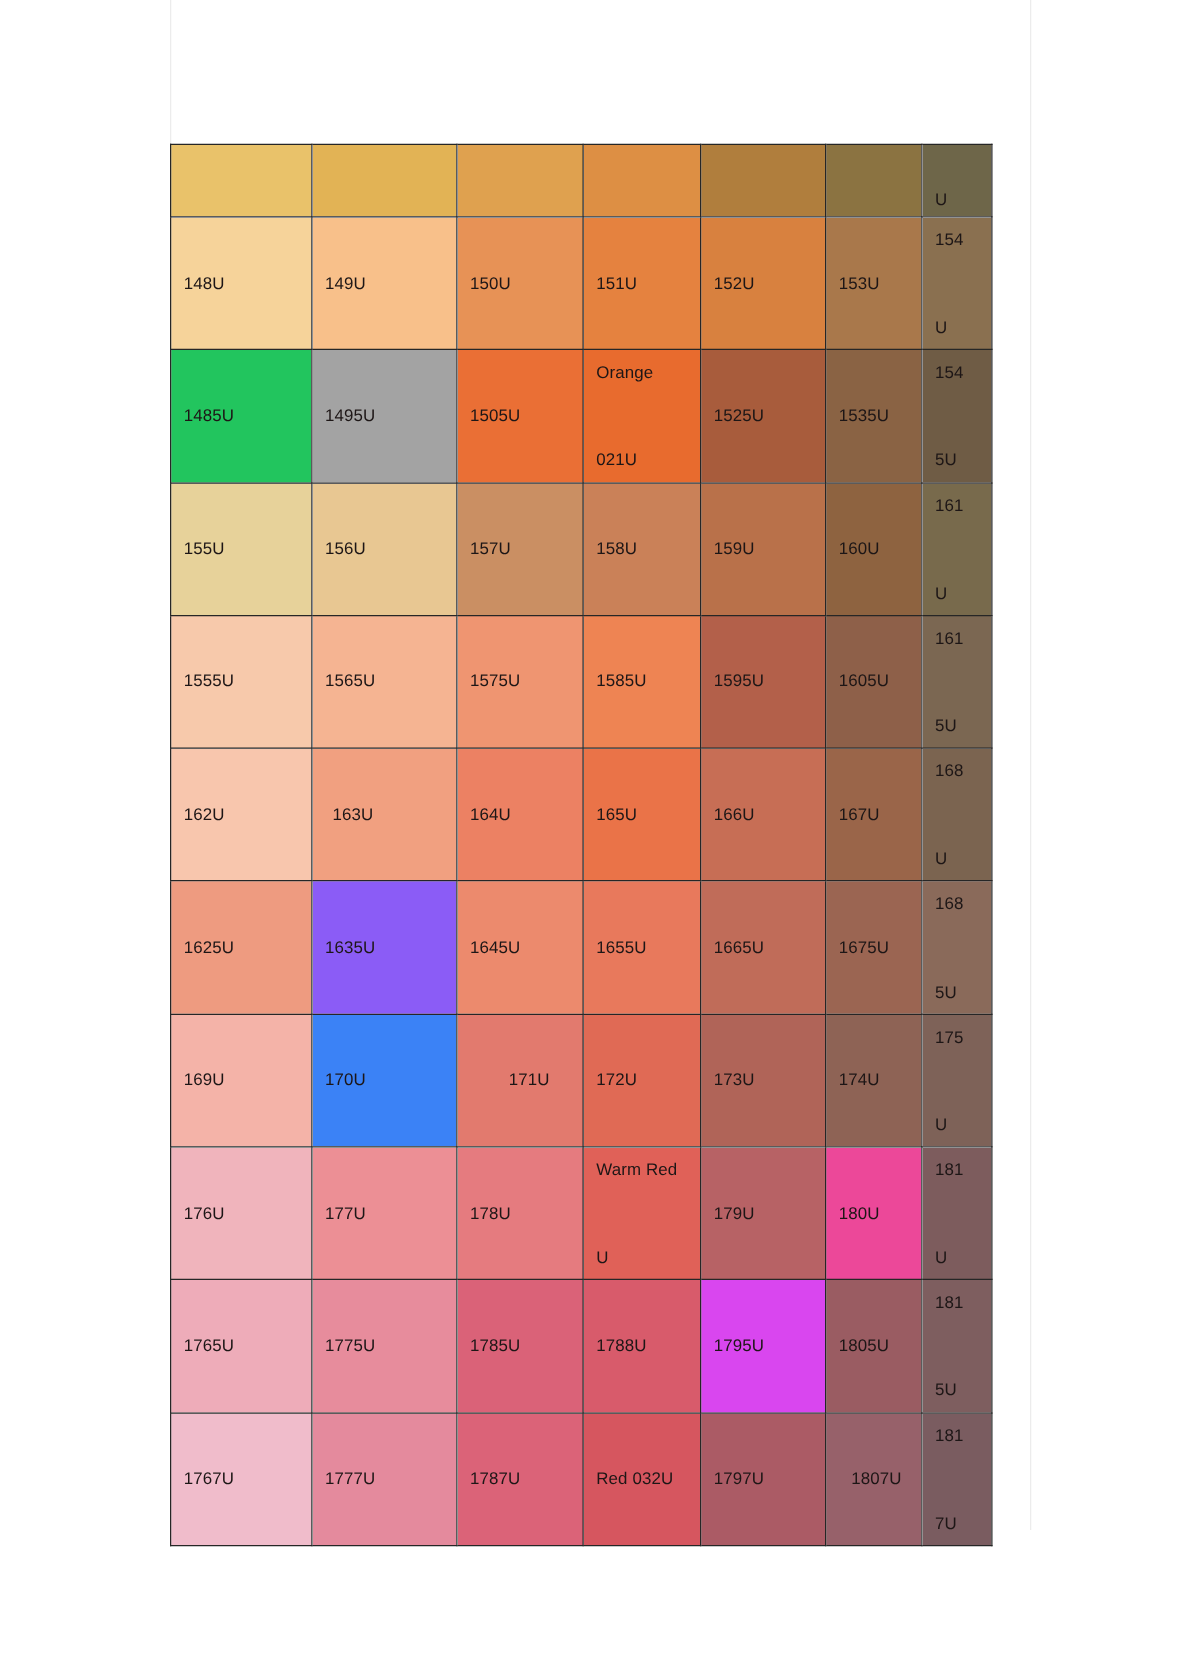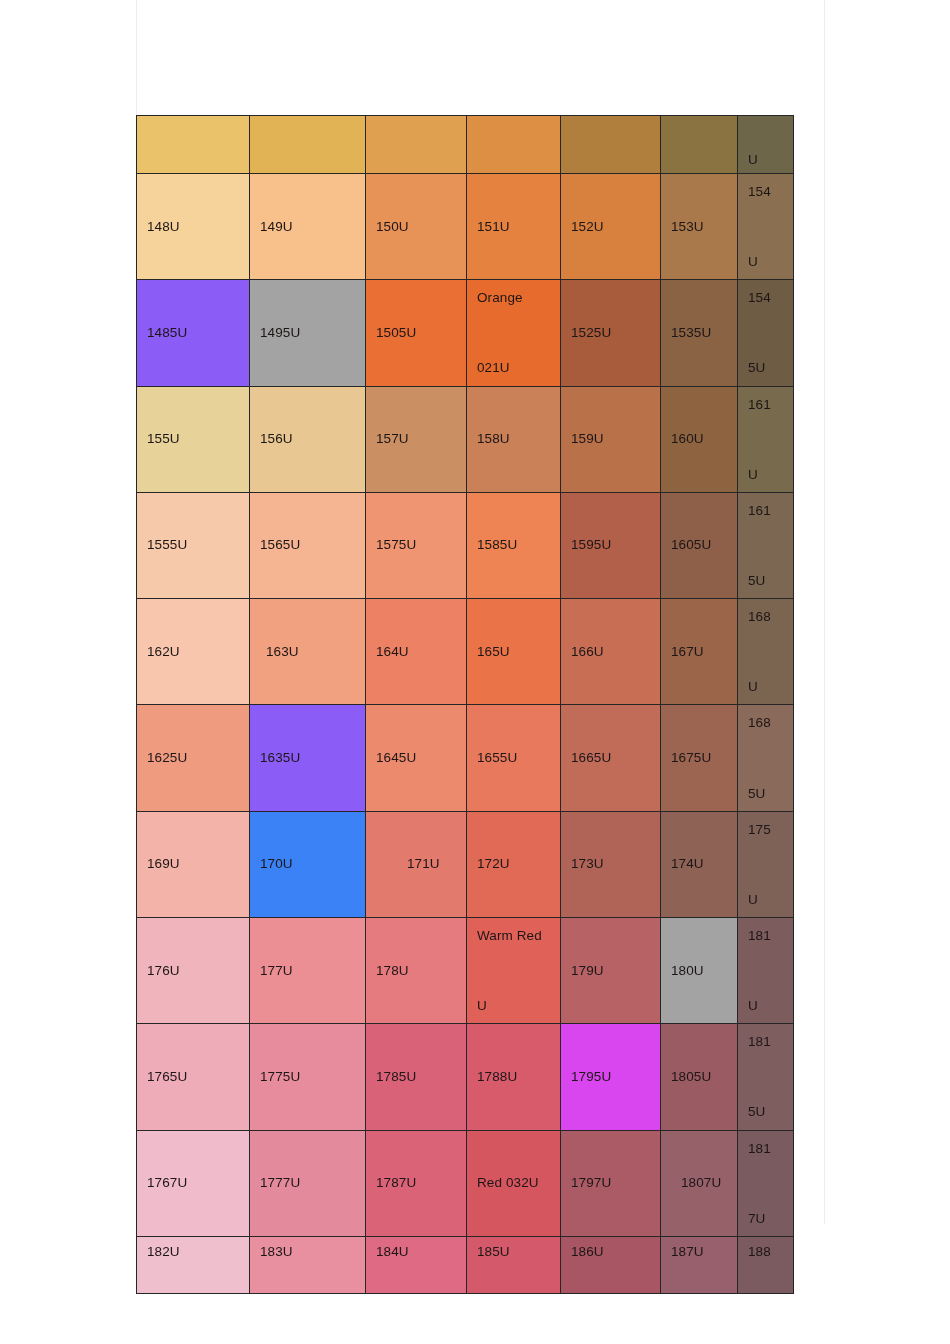--- a/index.html
+++ b/index.html
@@ -128,21 +128,21 @@
           <td style="background: rgb(169, 120, 75);">
             <span class="lbl">153U</span>
           </td>
           <td style="background: rgb(138, 112, 80);">
             <span class="lbl two-line">154
 
 U</span>
           </td>
         </tr>
         <tr class="r-norm">
-          <td style="background: #8b5cf6;">
+          <td style="background: #22c55e;">
             <span class="lbl">1485U</span>
           </td>
           <td style="background: #a3a3a3;">
             <span class="lbl">1495U</span>
           </td>
           <td style="background: rgb(234, 111, 53);">
             <span class="lbl">1505U</span>
           </td>
           <td style="background: rgb(232, 107, 46);">
             <span class="lbl two-line">Orange
@@ -297,21 +297,21 @@
             <span class="lbl">178U</span>
           </td>
           <td style="background: rgb(224, 97, 88);">
             <span class="lbl two-line">Warm   Red
 
 U</span>
           </td>
           <td style="background: rgb(183, 98, 101);">
             <span class="lbl">179U</span>
           </td>
-          <td style="background: #a3a3a3;">
+          <td style="background: #ec4899;">
             <span class="lbl">180U</span>
           </td>
           <td style="background: rgb(125, 92, 93);">
             <span class="lbl two-line">181
 
 U</span>
           </td>
         </tr>
         <tr class="r-norm">
           <td style="background: rgb(238, 172, 185);">
@@ -354,40 +354,17 @@
           <td style="background: rgb(171, 91, 101);">
             <span class="lbl">1797U</span>
           </td>
           <td style="background: rgb(151, 97, 106); padding-left: 20px;">
             <span class="lbl">1807U</span>
           </td>
           <td style="background: rgb(122, 92, 96);">
             <span class="lbl two-line">181
 
 7U</span>
-          </td>
-        </tr>
-        <tr class="r-last">
-          <td style="background: rgb(240, 191, 206);">
-            <span class="lbl">182U</span>
-          </td>
-          <td style="background: rgb(232, 144, 159);">
-            <span class="lbl">183U</span>
-          </td>
-          <td style="background: rgb(223, 106, 131);">
-            <span class="lbl">184U</span>
-          </td>
-          <td style="background: rgb(212, 89, 106);">
-            <span class="lbl">185U</span>
-          </td>
-          <td style="background: rgb(168, 86, 99);">
-            <span class="lbl">186U</span>
-          </td>
-          <td style="background: rgb(151, 96, 108);">
-            <span class="lbl">187U</span>
-          </td>
-          <td style="background: rgb(123, 90, 96);">
-            <span class="lbl">188</span>
           </td>
         </tr>
       </tbody>
   </table>
 </div>
 
 </body></html>

